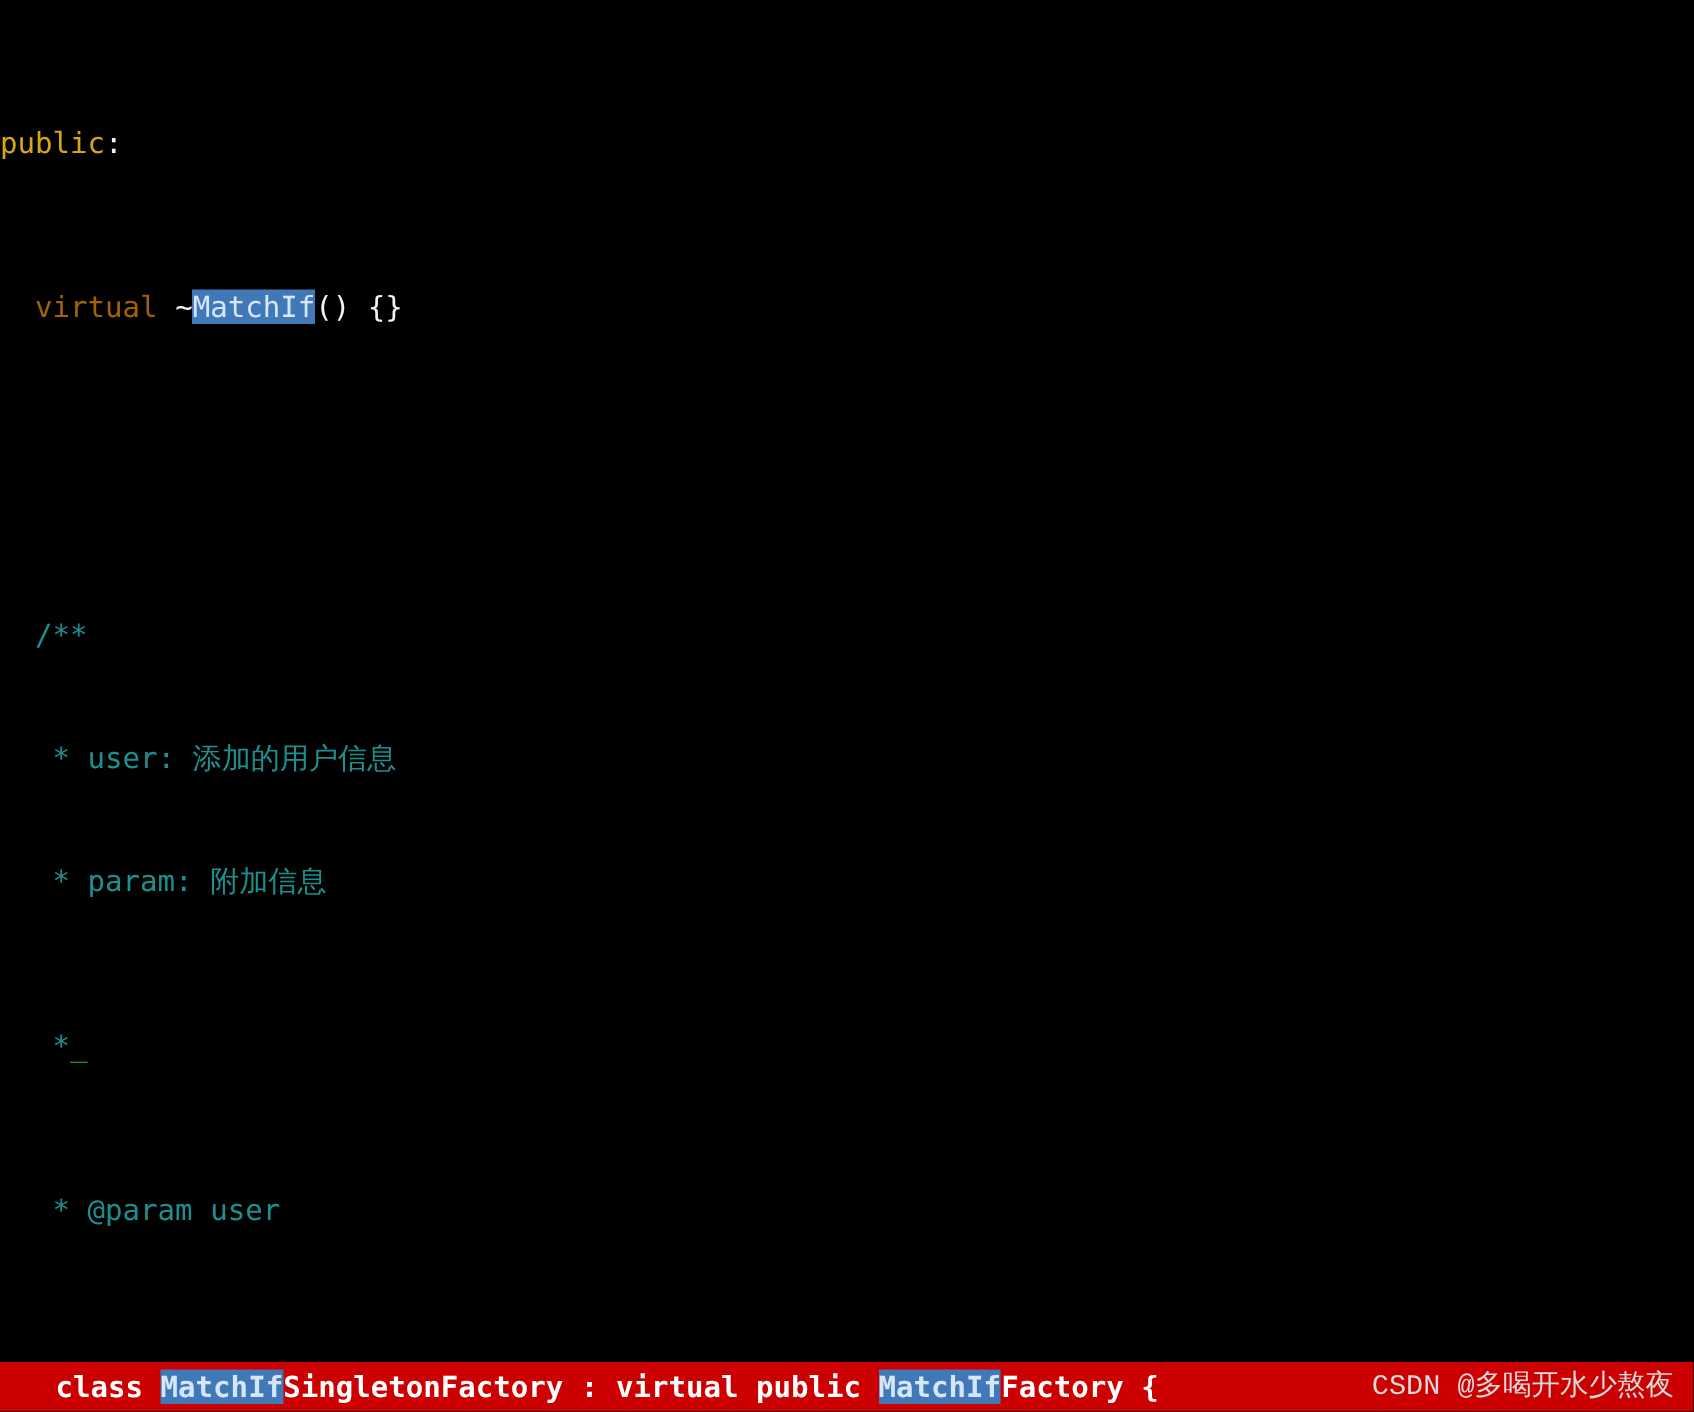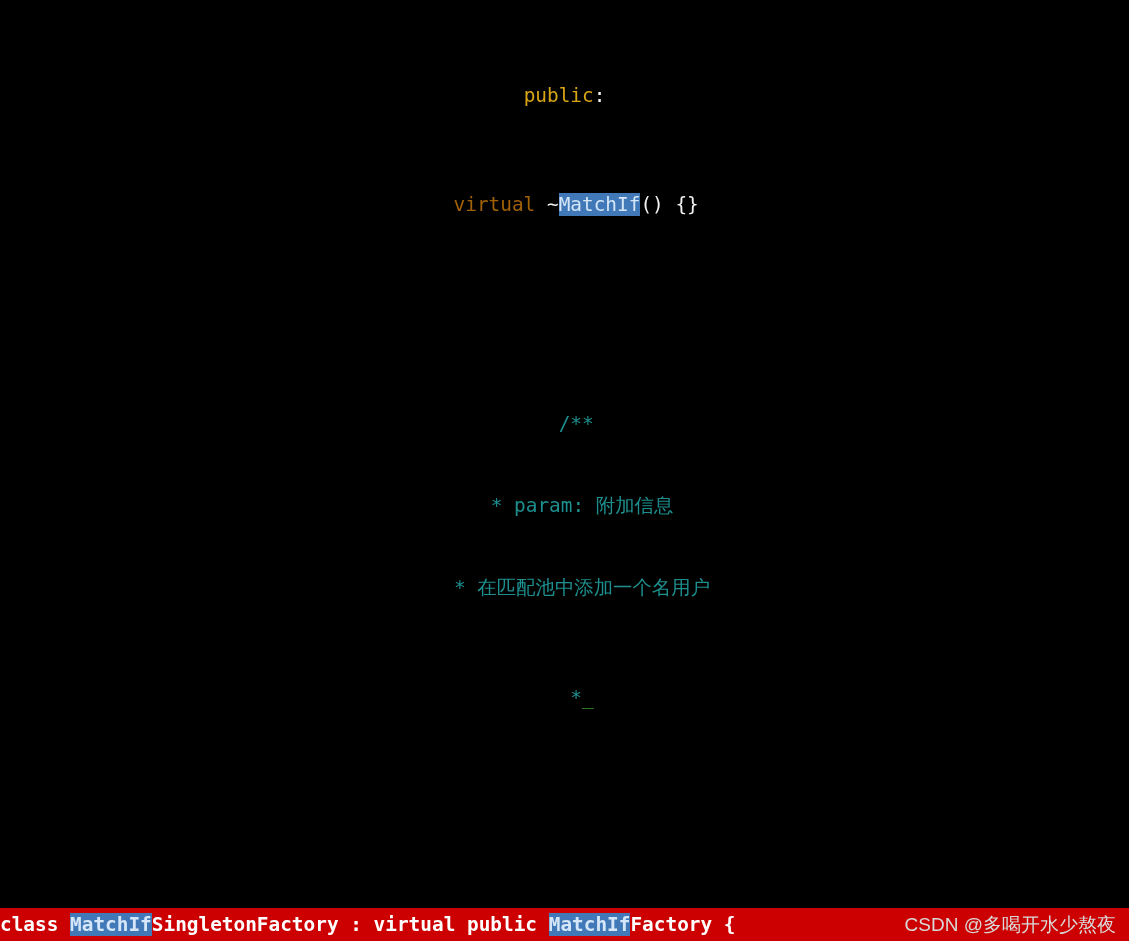--- a/index.html
+++ b/index.html
@@ -13,21 +13,20 @@
     overflow: hidden;
     font-family: "DejaVu Sans Mono", "Liberation Mono", monospace;
   }
 
   #editor {
     position: relative;
     width: 1129px;
     height: 941px;
     background: #000000;
     box-sizing: border-box;
-    text-align: center;
   }
 
   #code {
     position: absolute;
     left: 0;
     top: 0;
     width: 1129px;
     padding: 0;
     margin: 0;
     font-family: "DejaVu Sans Mono", "Liberation Mono", monospace;
@@ -66,57 +65,59 @@
     white-space: pre;
     font-weight: bold;
     color: #ffffff;
     overflow: hidden;
   }
   #statusbar .sb-text {
     position: absolute;
     left: 0;
     top: 0;
     white-space: pre;
+    padding-left: 37px;
   }
   #statusbar .t-hl {
     background: #4179b8;
     color: #d4e6f7;
     font-weight: bold;
   }
   #watermark {
     position: absolute;
     right: 13px;
     top: 0;
     line-height: 33px;
-    font-family: Liberation Sans, sans-serif;
+    font-family: Liberation Mono, monospace;
     font-size: 19px;
     font-weight: normal;
     color: #d9d9d9;
     white-space: pre;
   }
 </style>
 </head>
 <body>
 
 <div id="editor">
 
   <div id="code">
 
     <span class="ln"><span class="t-acc">public</span><span class="t-plain">:</span></span>
 
     <span class="ln"><span>  </span><span class="t-kw">virtual</span><span class="t-plain"> ~</span><span class="t-hl">MatchIf</span><span class="t-plain">() {}</span></span>
 
     <span class="ln"></span>
 
     <span class="ln t-cmt">  /**</span>
+    <span class="ln t-cmt">   * user: 添加的用户信息</span>
     <span class="ln t-cmt">   * param: 附加信息</span>
-    <span class="ln t-cmt">   * 在匹配池中添加一个名用户</span>
 
     <span class="ln"><span class="t-cmt">   *</span><span class="t-cmt-ul">_</span></span>
 
+    <span class="ln t-cmt">   * @param user</span>
     
     
 
     
 
     
 
     
     
     

